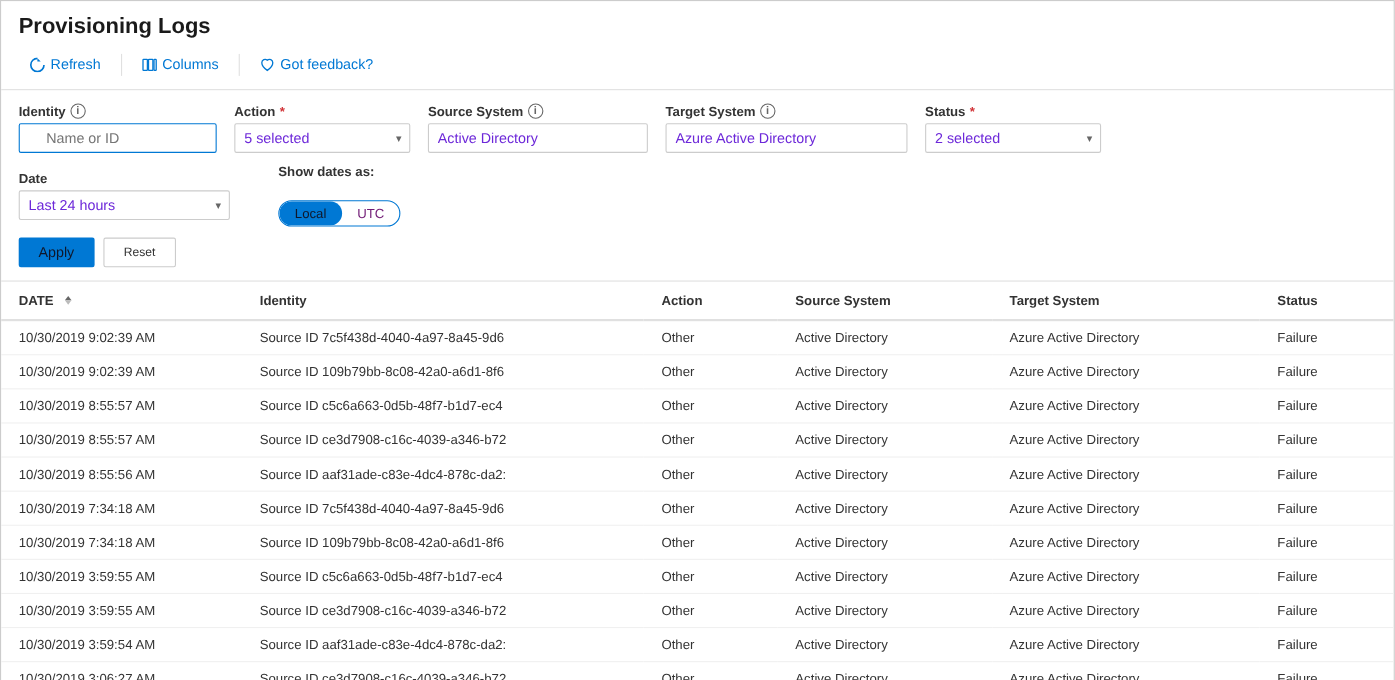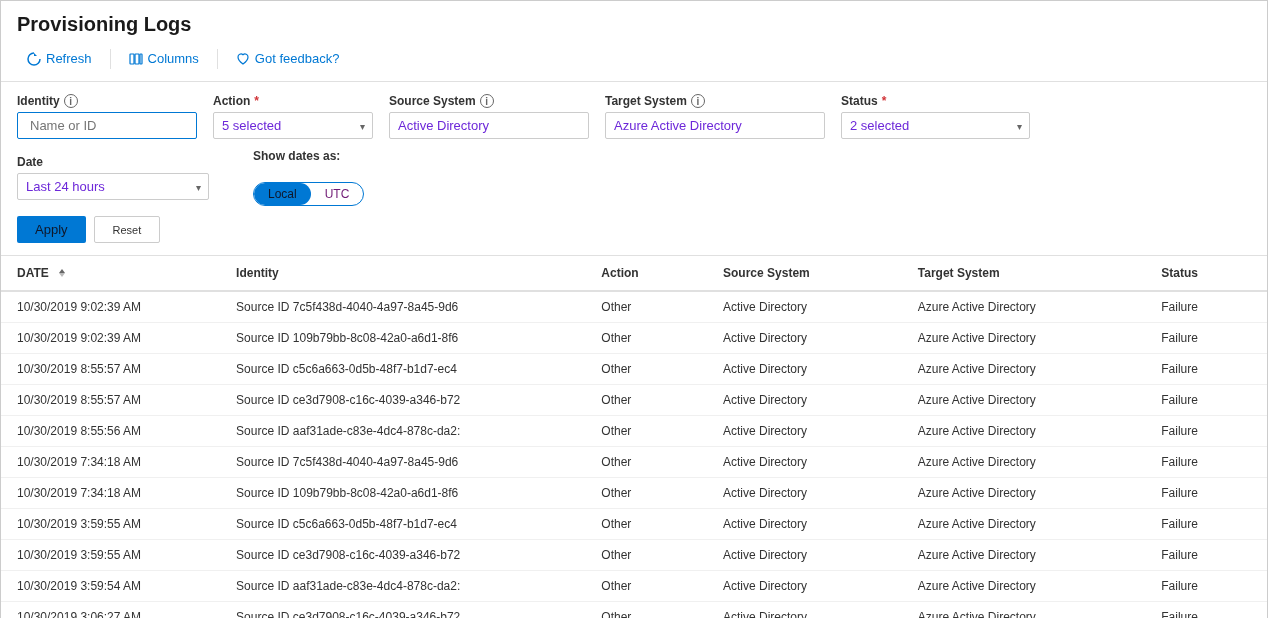--- a/index.html
+++ b/index.html
@@ -77,21 +77,21 @@
       display: inline-flex;
       align-items: center;
       justify-content: center;
       font-size: 10px;
       color: #666;
       cursor: default;
     }
     .filter-input {
       border: 1px solid #0078d4;
       border-radius: 2px;
-      padding: 5px 12px;
+      padding: 5px 24px;
       font-size: 13px;
       width: 180px;
       outline: none;
       color: #333;
     }
     .filter-select {
       border: 1px solid #ccc;
       border-radius: 2px;
       padding: 5px 28px 5px 8px;
       font-size: 13px;
@@ -108,21 +108,21 @@
     .select-wrapper .chevron {
       position: absolute;
       right: 8px;
       top: 50%;
       transform: translateY(-50%);
       pointer-events: none;
       color: #666;
       font-size: 10px;
     }
     .filter-select-action { width: 160px; }
-    .filter-select-status { width: 189px; }
+    .filter-select-status { width: 160px; }
     .filter-text-source { width: 200px; border: 1px solid #ccc; }
     .filter-text-target { width: 220px; border: 1px solid #ccc; }
     .date-row {
       display: flex;
       align-items: center;
       gap: 16px;
       margin-top: 10px;
     }
     .date-label {
       font-size: 12px;

